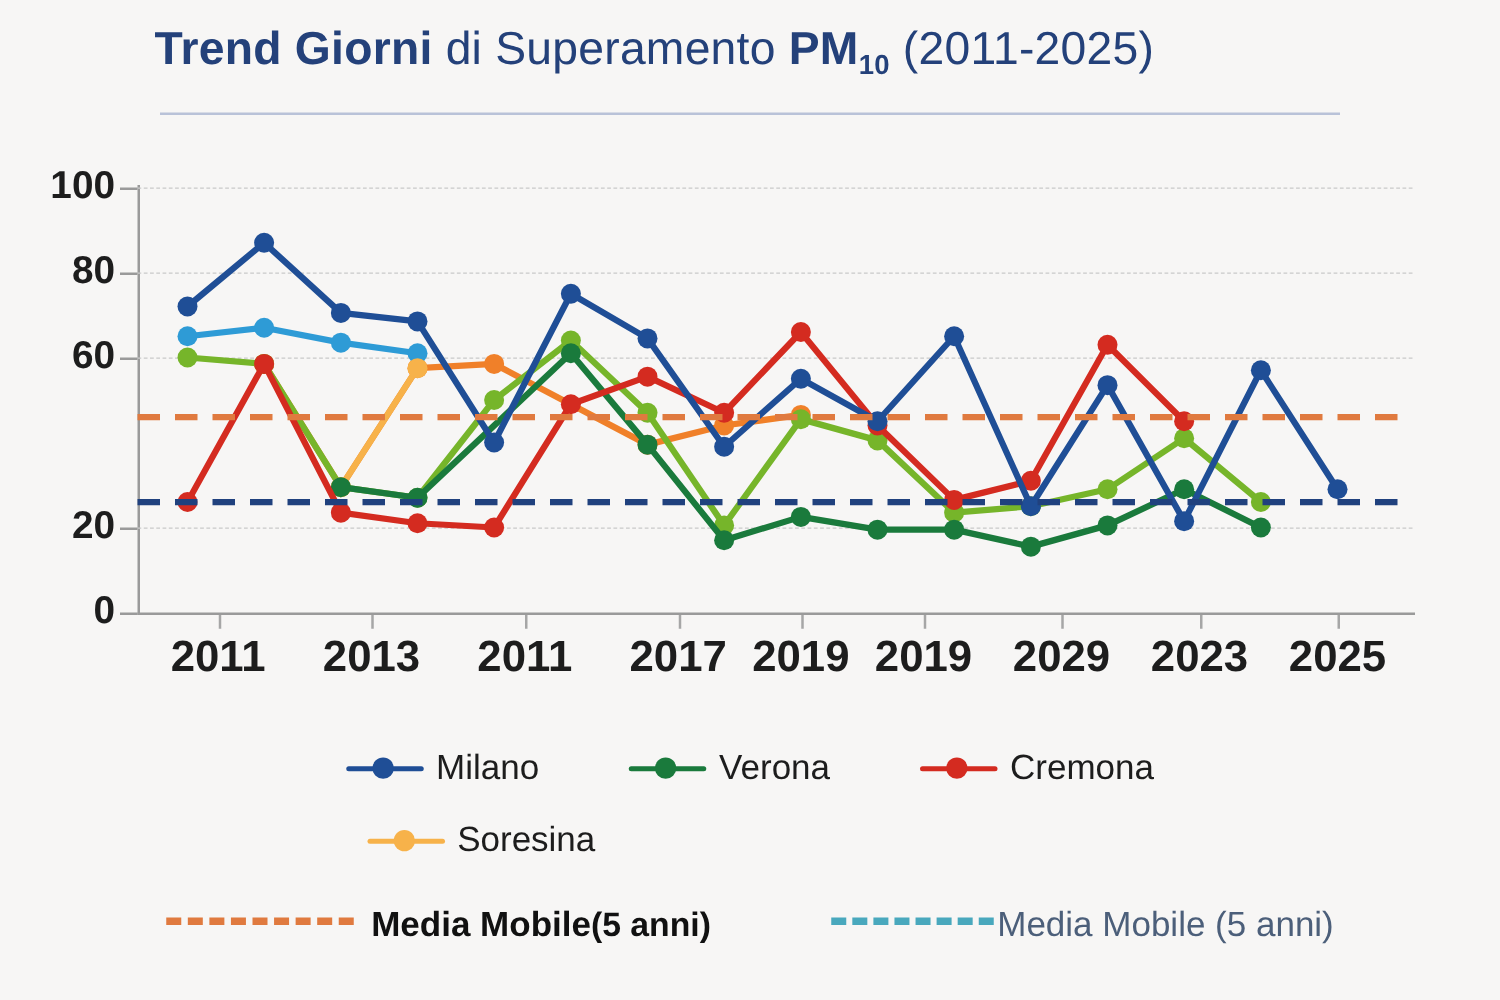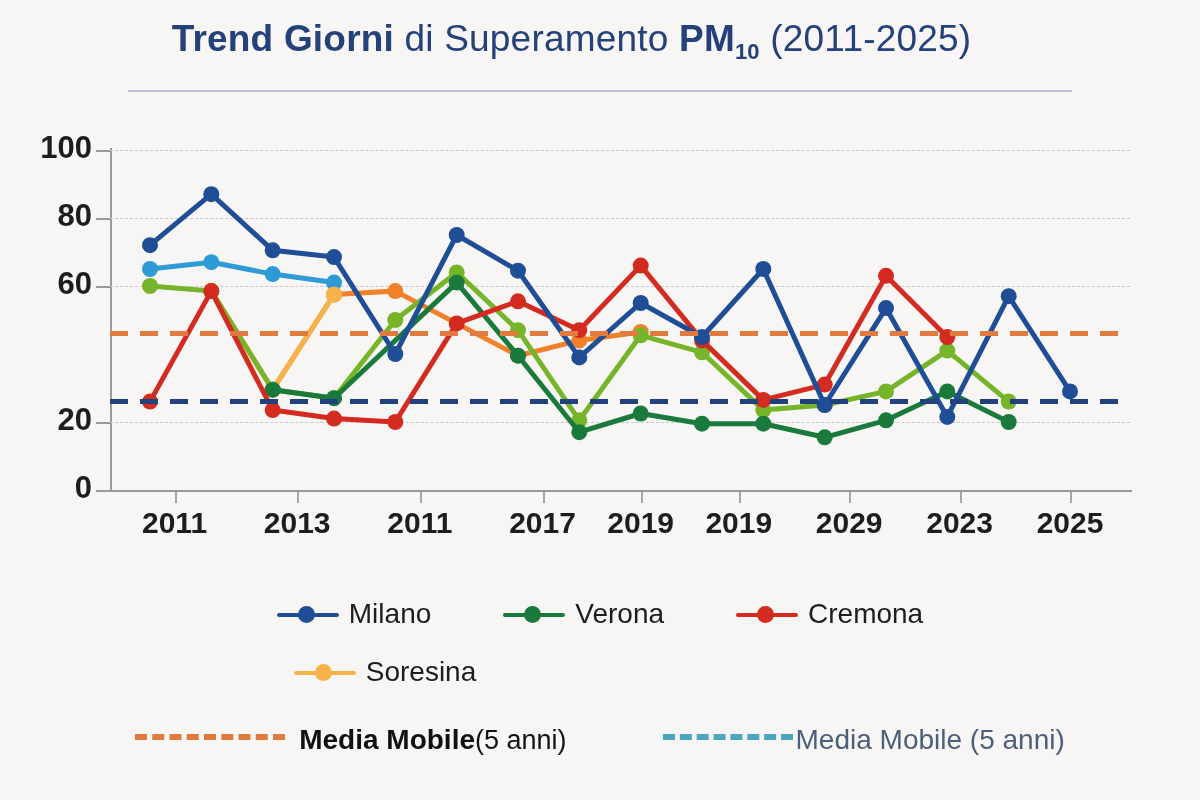--- a/index.html
+++ b/index.html
@@ -5,21 +5,21 @@
   html,body{margin:0;padding:0;}
   body{
     width:1200px;height:800px;
     background:#f7f6f5;
     font-family:"Liberation Sans",sans-serif;
     overflow:hidden;
     position:relative;
   }
   
   #title-block{
-    position:absolute; left:0; top:18px; width:1047px; text-align:center;padding-left:48px;
+    position:absolute; left:0; top:18px; width:1047px; text-align:center;
   }
   #chart-title{
     font-size:37px; color:#24417a; letter-spacing:.2px; white-space:nowrap;
     font-weight:400;
   }
   #chart-title .b{font-weight:bold;}
   #chart-title sub{font-size:22px;}
   #title-rule{
     position:absolute; left:128px; top:90px; width:944px; height:2px;
     background:#b9c2d8;
@@ -44,21 +44,21 @@
     position:absolute; left:-14px; width:14px; height:0; border-top:2px solid #9a9a9a;
   }
   .y-label{
     position:absolute; right:1104px; width:90px; text-align:right;
     font-size:31px; font-weight:bold; color:#1d1d1d; transform:translateY(-20px);
   }
   .x-tick-mark{
     position:absolute; top:0px; width:0; height:11px; border-left:2px solid #a6a6a6;
   }
   .x-label{
-    position:absolute; top:14px; font-size:30px; font-weight:bold;
+    position:absolute; top:14px; font-size:35px; font-weight:bold;
     color:#1d1d1d; transform:translateX(-50%); white-space:nowrap;
   }
   #x-ticks{position:absolute;left:110px;top:492px;width:1022px;height:50px;}
   
   #series-svg{position:absolute;left:0;top:0;width:1020px;height:340px;overflow:visible;}
   
   #legend{position:absolute;left:0;top:598px;width:1200px;}
   .legend-row{display:flex;justify-content:center;align-items:flex-end;}
   #legend-row-1{gap:72px;}
   #legend-row-2{margin-top:26px;padding-left:0;}
@@ -72,21 +72,21 @@
   }
   .legend-label{font-size:28px;color:#1d1d1d;margin-left:10px;white-space:nowrap;}
   #legend-row-3{
     display:flex;justify-content:center;align-items:center;gap:96px;margin-top:36px;
   }
   .lg-dash{
     position:relative;width:140px;height:6px;display:inline-block;
     border-top:6px dashed #e07a3f;
   }
   .legend-label-strong{font-size:28px;color:#111;font-weight:bold;white-space:nowrap;}
-  .legend-label-sub{font-size:27px;color:#1d1d1d;font-weight:normal;}
+  .legend-label-sub{font-size:27px;color:#1d1d1d;font-weight:bold;}
   .legend-label-alt{font-size:28px;color:#4c5f7a;white-space:nowrap;}
 </style>
 </head>
 <body>
 
 <div id="title-block">
   <div id="chart-title">
     <span class="b">Trend Giorni</span><span> di Superamento </span><span class="b">PM</span><sub class="b">10</sub><span> (2011-2025)</span>
   </div>
 </div>

